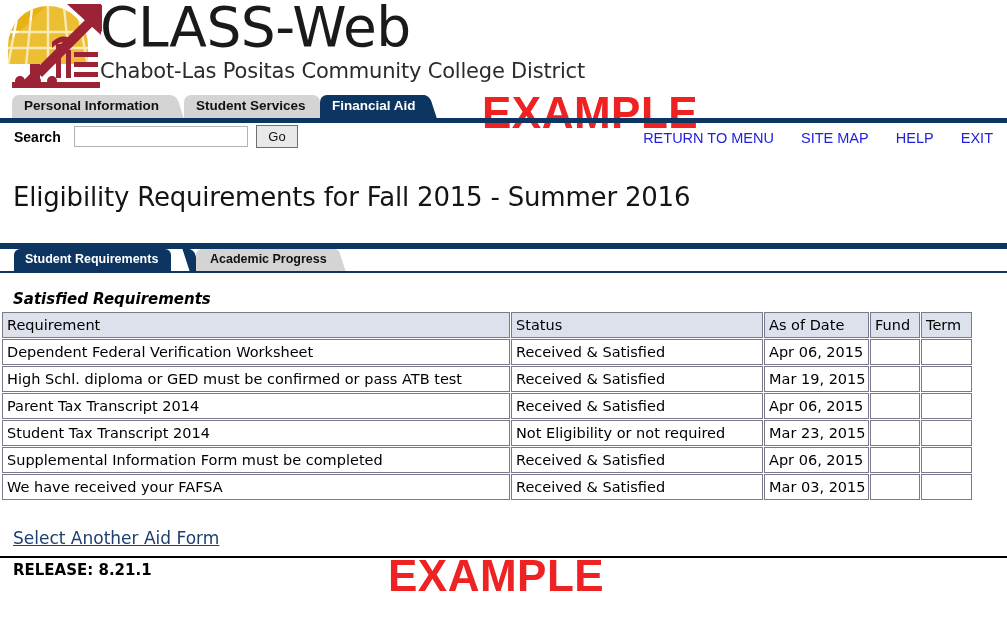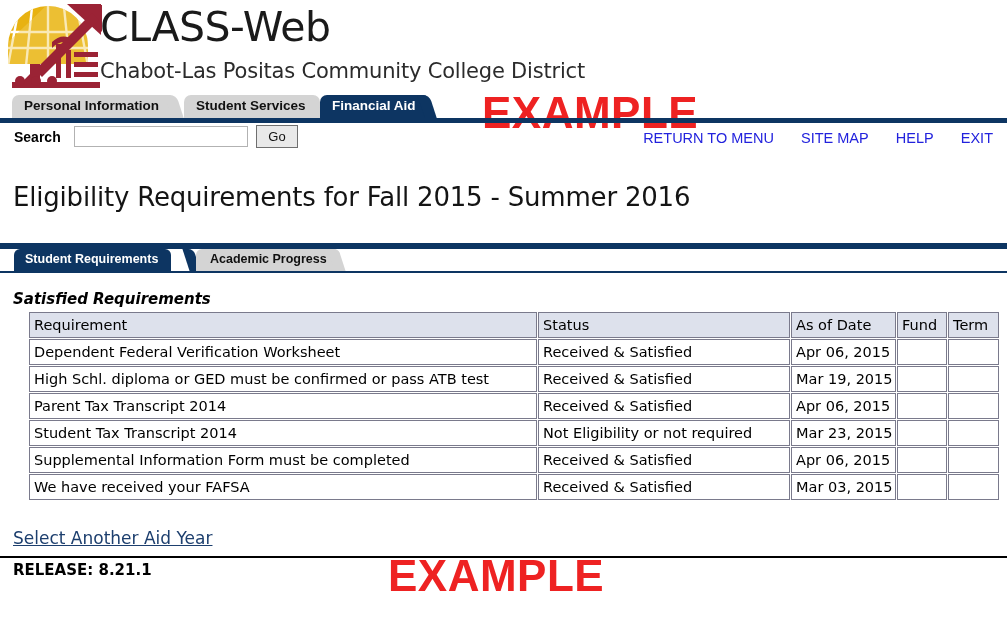--- a/index.html
+++ b/index.html
@@ -20,21 +20,21 @@
     position: absolute;
     left: 4px; top: 2px;
     width: 100px; height: 88px;
   }
   #brand-text {
     position: absolute;
     left: 100px; top: 4px;
   }
   #brand-title {
     font-family: "DejaVu Sans", sans-serif;
-    font-size: 41px;
+    font-size: 55px;
     font-weight: 400;
     color: #1a1a1a;
     letter-spacing: -0.5px;
     line-height: 46px;
   }
   #brand-sub {
     font-family: "DejaVu Sans", sans-serif;
     font-size: 21px;
     font-weight: 400;
     color: #2b2b2b;
@@ -206,21 +206,21 @@
   
   #section-label {
     margin: 5px 0 3px 13px;
     font-family: "DejaVu Sans", serif;
     font-style: italic;
     font-weight: bold;
     font-size: 15px;
     color: #000;
   }
   #req-table {
-    margin-left: 28px;
+    margin-left: 1px;
     border-collapse: separate;
     border-spacing: 1px;
     background: #ffffff;
     width: 966px;
     table-layout: fixed;
   }
   #req-table th, #req-table td {
     border: 1px solid #7a7a8c;
     font-family: "DejaVu Sans", sans-serif;
     font-size: 14.5px;
@@ -441,18 +441,18 @@
       <td>We have received your FAFSA</td>
       <td>Received &amp; Satisfied</td>
       <td>Mar 03, 2015</td>
       <td></td>
       <td></td>
     </tr>
   </tbody>
 </table>
 
 
-<a id="aidyear-link">Select Another Aid Year</a>
+<a id="aidyear-link">Select Another Aid Form</a>
 <div id="footer-rule"></div>
 <div id="release">RELEASE: 8.21.1</div>
 
 
 
 
 </body></html>

